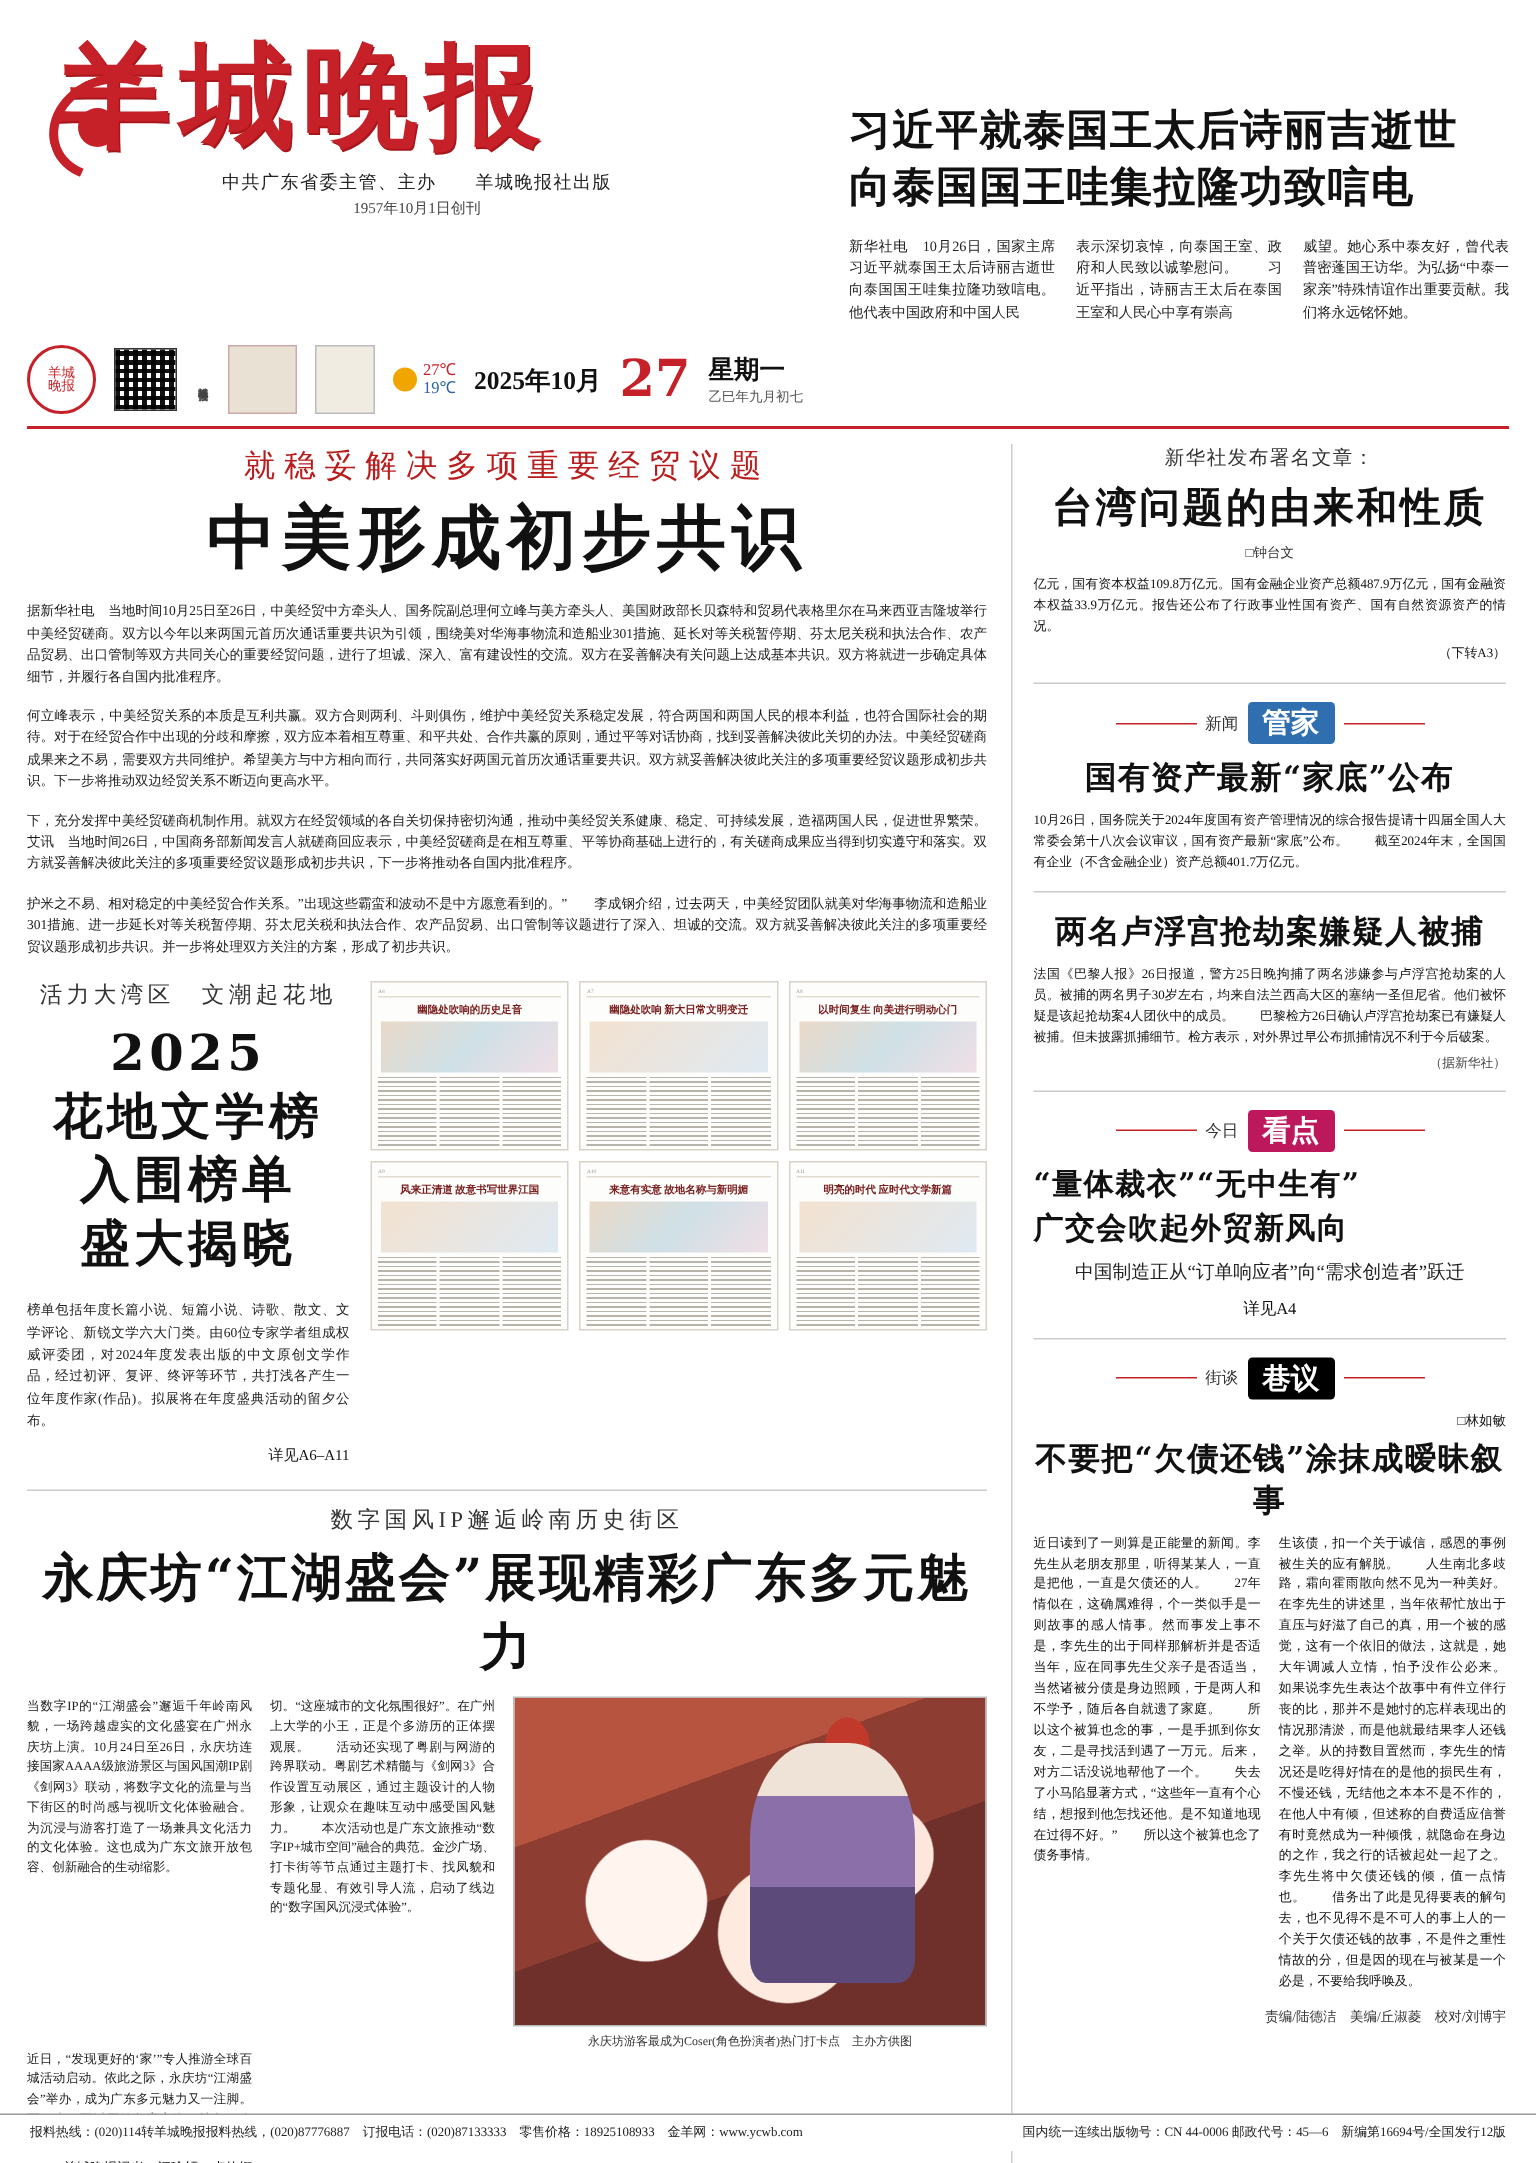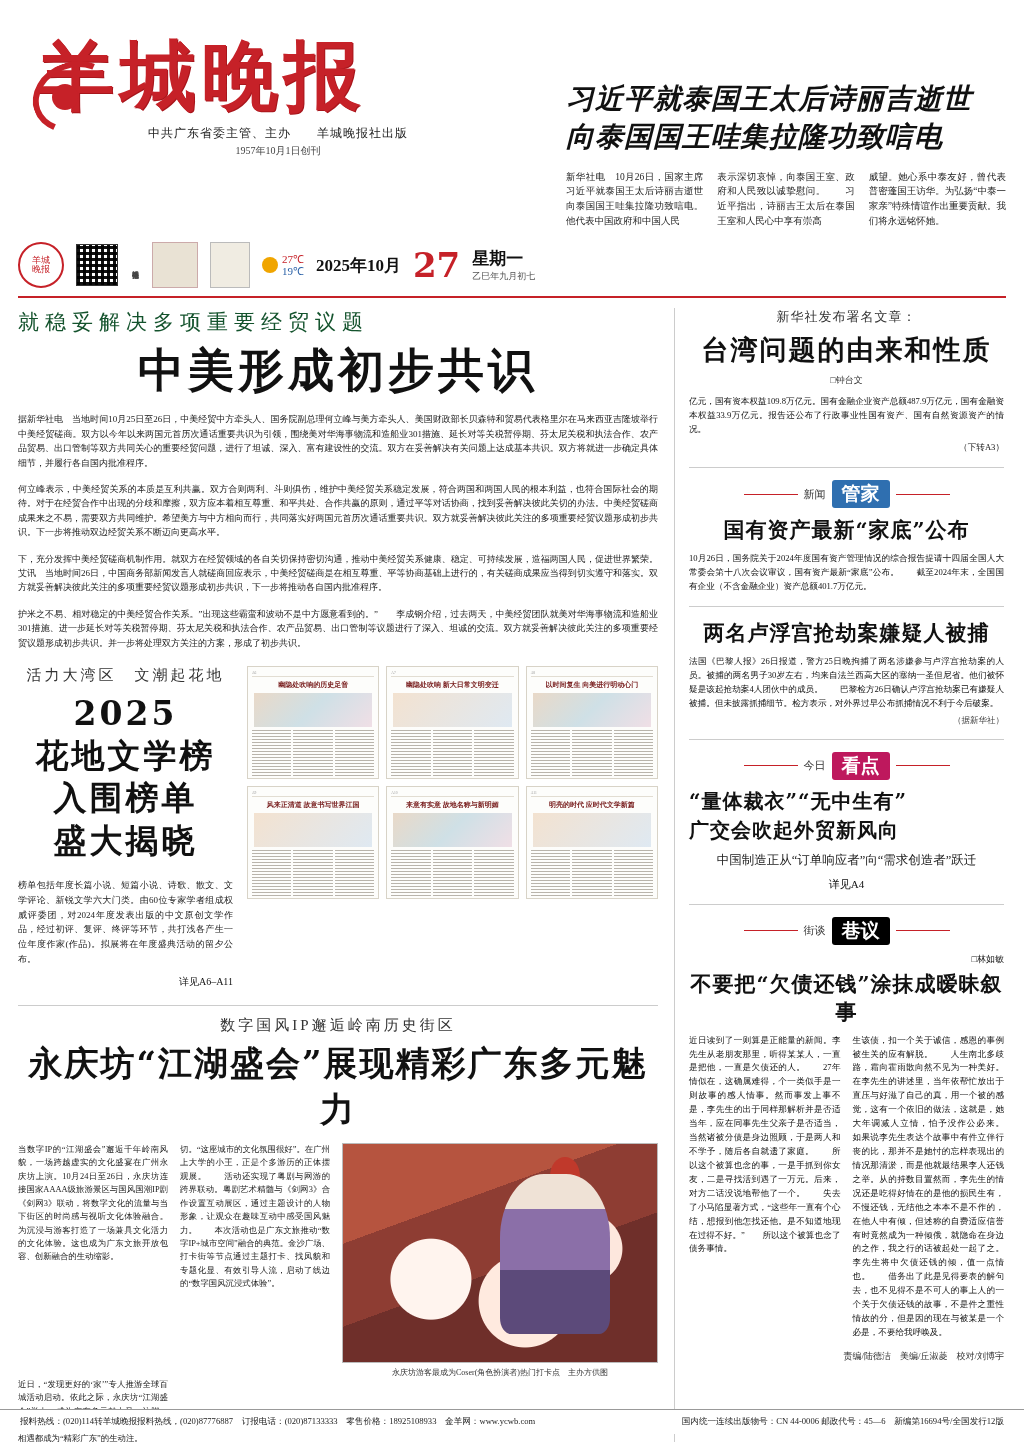--- a/index.html
+++ b/index.html
@@ -5,21 +5,21 @@
   * { box-sizing: border-box; }
   html, body { margin:0; padding:0; }
   body {
     width:1024px; height:1442px;
     background:#ffffff;
     font-family:"Liberation Serif", serif;
     color:#111;
     position:relative;
     overflow:hidden;
   }
-  .page { width:1024px; height:1434px; position:relative; padding:12px 18px; }
+  .page { width:1024px; height:1434px; position:relative; padding:0 18px; }
 
   
   .masthead { display:flex; align-items:flex-start; padding-top:20px; }
   .logo-wrap { width:520px; position:relative; }
   .logo-title {
     font-family:"DejaVu Serif", serif;
     font-size:76px; font-weight:bold; color:#c62128;
     letter-spacing:6px; line-height:1.15;
     padding-left:20px;
     text-shadow:1px 1px 0 #a8161c;
@@ -37,21 +37,21 @@
     border-radius:50%; background:#c62128;
   }
   .logo-sub {
     text-align:center; font-size:12px; color:#222; margin-top:6px; letter-spacing:1px;
   }
   .logo-sub2 { text-align:center; font-size:10px; color:#444; margin-top:2px; }
 
   .head-right { flex:1; padding-left:28px; padding-top:48px; }
   .head-headline {
     font-family:"DejaVu Serif", serif;
-    font-size:28px; font-weight:bold; line-height:1.35; letter-spacing:1px;font-style:italic;
+    font-size:28px; font-weight:bold; line-height:1.35; letter-spacing:1px;
   }
   .head-cols { display:flex; margin-top:14px; gap:14px; }
   .head-col { flex:1; font-size:9.5px; line-height:1.55; text-align:justify; color:#222; }
 
   
   .infobar {
     display:flex; align-items:center; gap:12px;
     border-bottom:2px solid #c62128;
     padding:6px 0 8px 0; margin-top:8px;
   }
@@ -76,21 +76,21 @@
   .datetxt { font-size:17px; font-weight:bold; }
   .bigday { font-size:34px; font-weight:bold; color:#c62128; font-family:"DejaVu Serif",serif; }
   .weekday { font-size:17px; font-weight:bold; }
   .lunar { font-size:9px; color:#555; }
 
   
   .main { display:flex; gap:16px; margin-top:10px; }
   .left { width:640px; }
   .right { width:330px; border-left:1px solid #ccc; padding-left:14px; }
 
-  .kicker { font-size:21px; letter-spacing:6px; color:#14532d; font-family:"DejaVu Serif",serif;}
+  .kicker { font-size:21px; letter-spacing:6px; text-align:center; color:#b91c1c; font-family:"DejaVu Serif",serif;}
   .headline1 {
     font-family:"DejaVu Serif", serif;
     font-size:46px; font-weight:bold; text-align:center; letter-spacing:4px;
     margin:4px 0 10px 0;
   }
   .cols4 { display:flex; gap:12px;flex-direction:column; }
   .cols4 .c { flex:1; font-size:9px; line-height:1.6; text-align:justify; color:#1a1a1a; }
 
   
   .promo { display:flex; gap:14px; margin-top:16px; }

